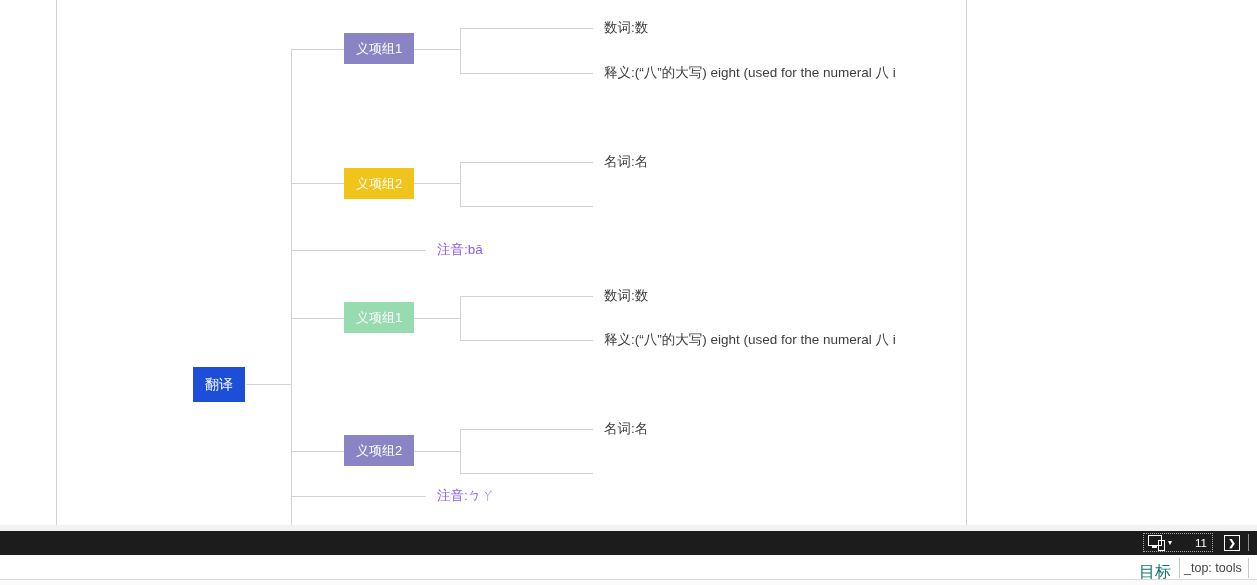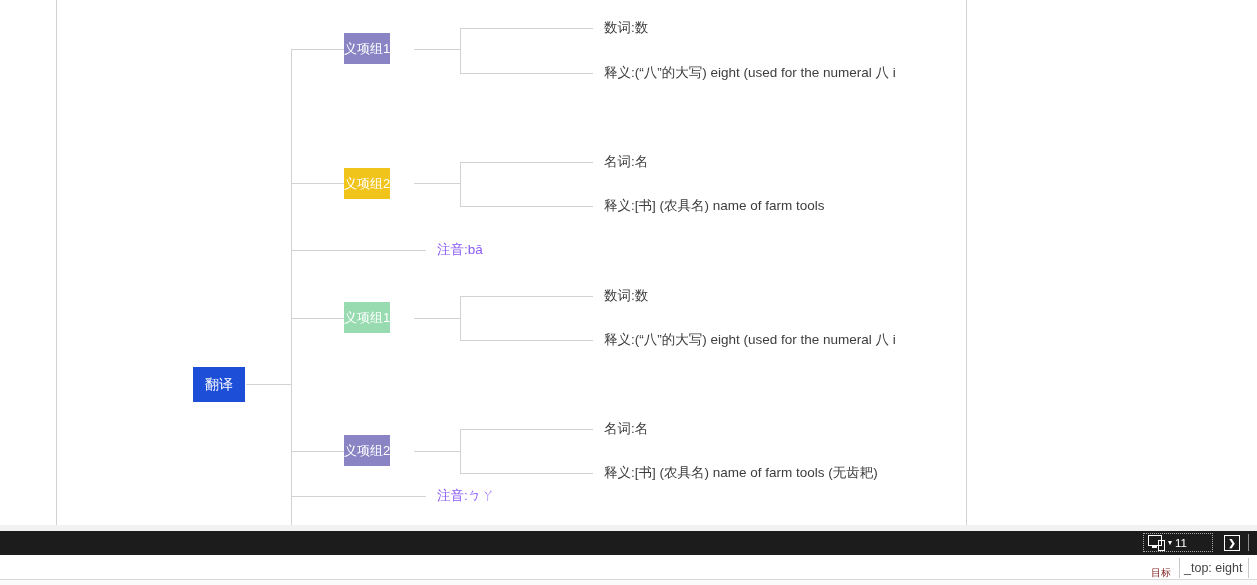--- a/index.html
+++ b/index.html
@@ -8,21 +8,21 @@
     font-family:"Liberation Sans",sans-serif;background:#ffffff;
   }
   
   .canvas{
     position:absolute;left:56px;top:0;width:909px;height:525px;
     border-left:1px solid #d2d2d2;border-right:1px solid #d2d2d2;
     background:#fff;overflow:hidden;
   }
   .line{position:absolute;background:#d2d2d2;}
   .node{
-    position:absolute;width:46px;height:31px;left:287px;
+    position:absolute;width:70px;height:31px;left:287px;
     color:#fff;font-size:13px;display:flex;align-items:center;justify-content:center;
     white-space:nowrap;
   }
   .rootnode{
     position:absolute;left:136px;top:367px;width:52px;height:35px;
     color:#fff;font-size:14px;display:flex;align-items:center;justify-content:center;
   }
   .leaf{
     position:absolute;left:547px;transform:translateY(-50%);
     font-size:13.5px;color:#3d3d3d;white-space:nowrap;
@@ -36,34 +36,34 @@
   .blackbar{position:absolute;left:0;top:531px;width:1257px;height:24px;background:#1c1c1c;}
   .sizebox{
     position:absolute;left:1143px;top:2px;width:70px;height:19px;
     border:1px dotted #a8a8a8;display:flex;align-items:center;gap:3px;padding-left:4px;
     box-sizing:border-box;color:#fff;cursor:default;
   }
   .monitor{width:12px;height:9px;border:1px solid #fff;position:relative;display:inline-block;}
   .monitor:after{content:"";position:absolute;left:3px;bottom:-3px;width:5px;height:2px;background:#fff;}
   .phone{width:5px;height:9px;border:1px solid #fff;background:#1c1c1c;display:inline-block;margin-left:-4px;margin-top:5px;}
   .caret{font-size:8px;line-height:1;color:#fff;}
-  .sizeval{font-size:11.5px;color:#fff;}
+  .sizeval{font-size:11.5px;color:#fff;margin-left:20px;}
   .codenav{
     position:absolute;left:1224px;top:4px;width:14px;height:14px;border:1px solid #fff;
     color:#fff;font-size:9px;font-weight:bold;display:flex;align-items:center;justify-content:center;
   }
   .barsep{position:absolute;left:1248px;top:3px;width:1px;height:17px;background:#8d8d8d;}
   .statusstrip{
     position:absolute;left:0;top:555px;width:1257px;height:25px;background:#ffffff;
     border-bottom:1px solid #d9d9d9;box-sizing:border-box;
   }
   .statusinner{
     position:absolute;right:8px;top:0;height:25px;display:flex;align-items:center;gap:8px;
   }
-  .targetlabel{font-size:10px;color:#7f1d1d;margin-top:10px;}
+  .targetlabel{font-size:16px;color:#0f766e;margin-top:10px;}
   .targetfield{
     width:64px;height:20px;border-left:1px solid #c9c9c9;border-right:1px solid #c9c9c9;
     display:flex;align-items:center;padding-left:4px;font-size:12.5px;color:#444;
     white-space:nowrap;overflow:hidden;
   }
   .bottomfill{position:absolute;left:0;top:580px;width:1257px;height:5px;background:#fafafa;}
 </style>
 </head>
 <body>
 
@@ -84,42 +84,40 @@
     <div class="leaf" style="top:28px;">数词:数</div>
     <div class="leaf" style="top:73px;">释义:(“八”的大写) eight (used for the numeral 八 i</div>
 
     <div class="line" style="left:234px;top:183px;width:53px;height:1px;"></div>
     <div class="node" style="top: 168px; background: rgb(240, 196, 27);">义项组2</div>
     <div class="line" style="left:357px;top:183px;width:46px;height:1px;"></div>
     <div class="line" style="left:403px;top:162px;width:1px;height:44px;"></div>
     <div class="line" style="left:403px;top:162px;width:133px;height:1px;"></div>
     <div class="line" style="left:403px;top:206px;width:133px;height:1px;"></div>
     <div class="leaf" style="top:162px;">名词:名</div>
-    <div class="leaf" style="top:206px;">释义:[书] (农具名) name of farm tools</div>
 
     <div class="line" style="left:234px;top:250px;width:135px;height:1px;"></div>
     <div class="zhuyin" style="top:250px;">注音:bā</div>
 
     <div class="line" style="left:234px;top:318px;width:53px;height:1px;"></div>
     <div class="node" style="top: 302px; background: rgb(152, 219, 176);">义项组1</div>
     <div class="line" style="left:357px;top:318px;width:46px;height:1px;"></div>
     <div class="line" style="left:403px;top:296px;width:1px;height:44px;"></div>
     <div class="line" style="left:403px;top:296px;width:133px;height:1px;"></div>
     <div class="line" style="left:403px;top:340px;width:133px;height:1px;"></div>
     <div class="leaf" style="top:296px;">数词:数</div>
     <div class="leaf" style="top:340px;">释义:(“八”的大写) eight (used for the numeral 八 i</div>
 
     <div class="line" style="left:234px;top:451px;width:53px;height:1px;"></div>
     <div class="node" style="top: 435px; background: rgb(138, 132, 196);">义项组2</div>
     <div class="line" style="left:357px;top:451px;width:46px;height:1px;"></div>
     <div class="line" style="left:403px;top:429px;width:1px;height:44px;"></div>
     <div class="line" style="left:403px;top:429px;width:133px;height:1px;"></div>
     <div class="line" style="left:403px;top:473px;width:133px;height:1px;"></div>
     <div class="leaf" style="top:429px;">名词:名</div>
-    <div class="leaf" style="top:473px;">释义:[书] (农具名) name of farm tools (无齿耙)</div>
 
     <div class="line" style="left:234px;top:496px;width:135px;height:1px;"></div>
     <div class="zhuyin" style="top:496px;">注音:ㄅㄚ</div>
 
   </div>
 
   <div class="prestrip"></div>
 
   <div class="blackbar">
     <div class="sizebox">
@@ -130,19 +128,19 @@
       <span class="caret">▾</span>
       <span class="sizeval">11</span>
     </div>
     <div class="codenav">❯</div>
     <div class="barsep"></div>
   </div>
 
   <div class="statusstrip">
     <div class="statusinner">
       <span class="targetlabel">目标</span>
-      <span class="targetfield">_top: eight</span>
+      <span class="targetfield">_top: tools</span>
     </div>
   </div>
 
   <div class="bottomfill"></div>
 
 </div>
 
 </body></html>

